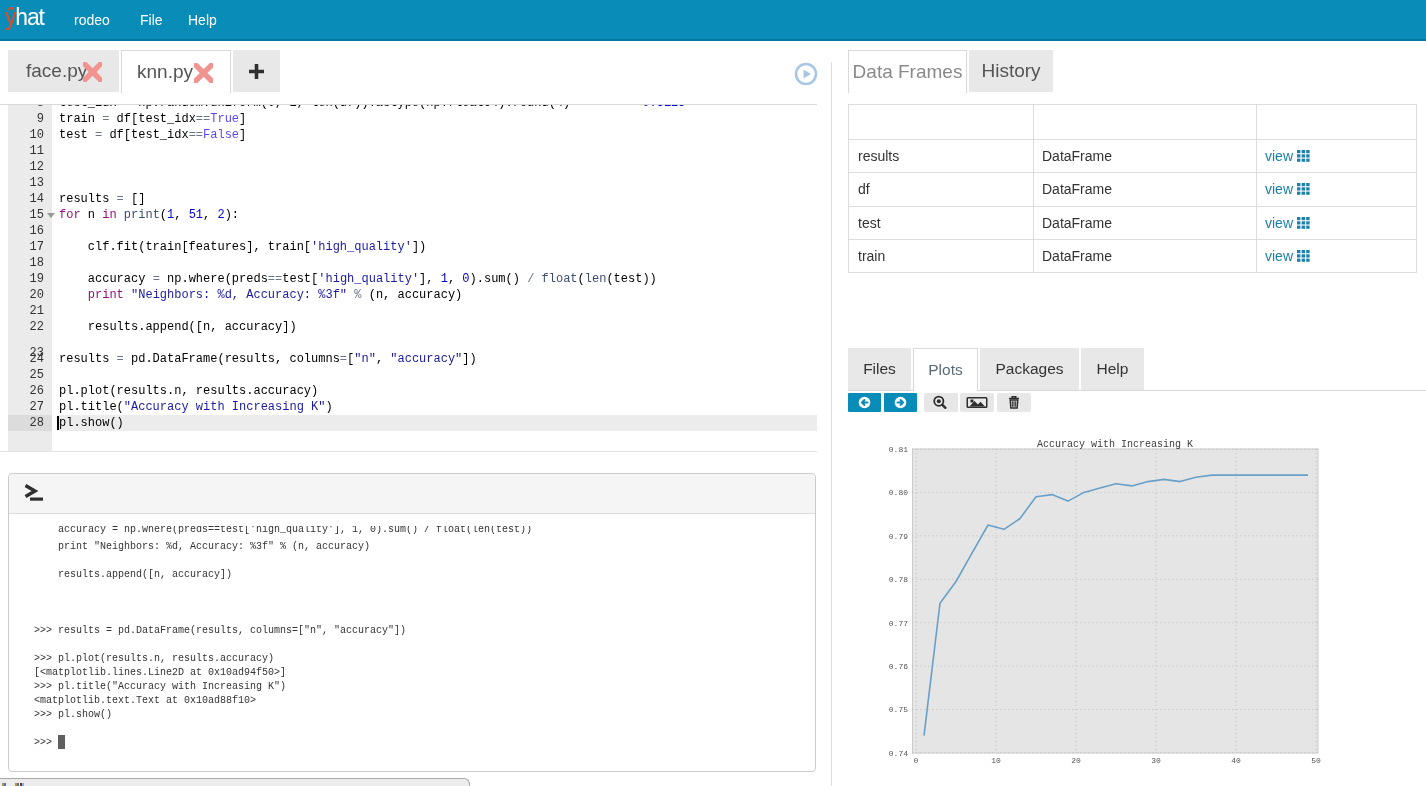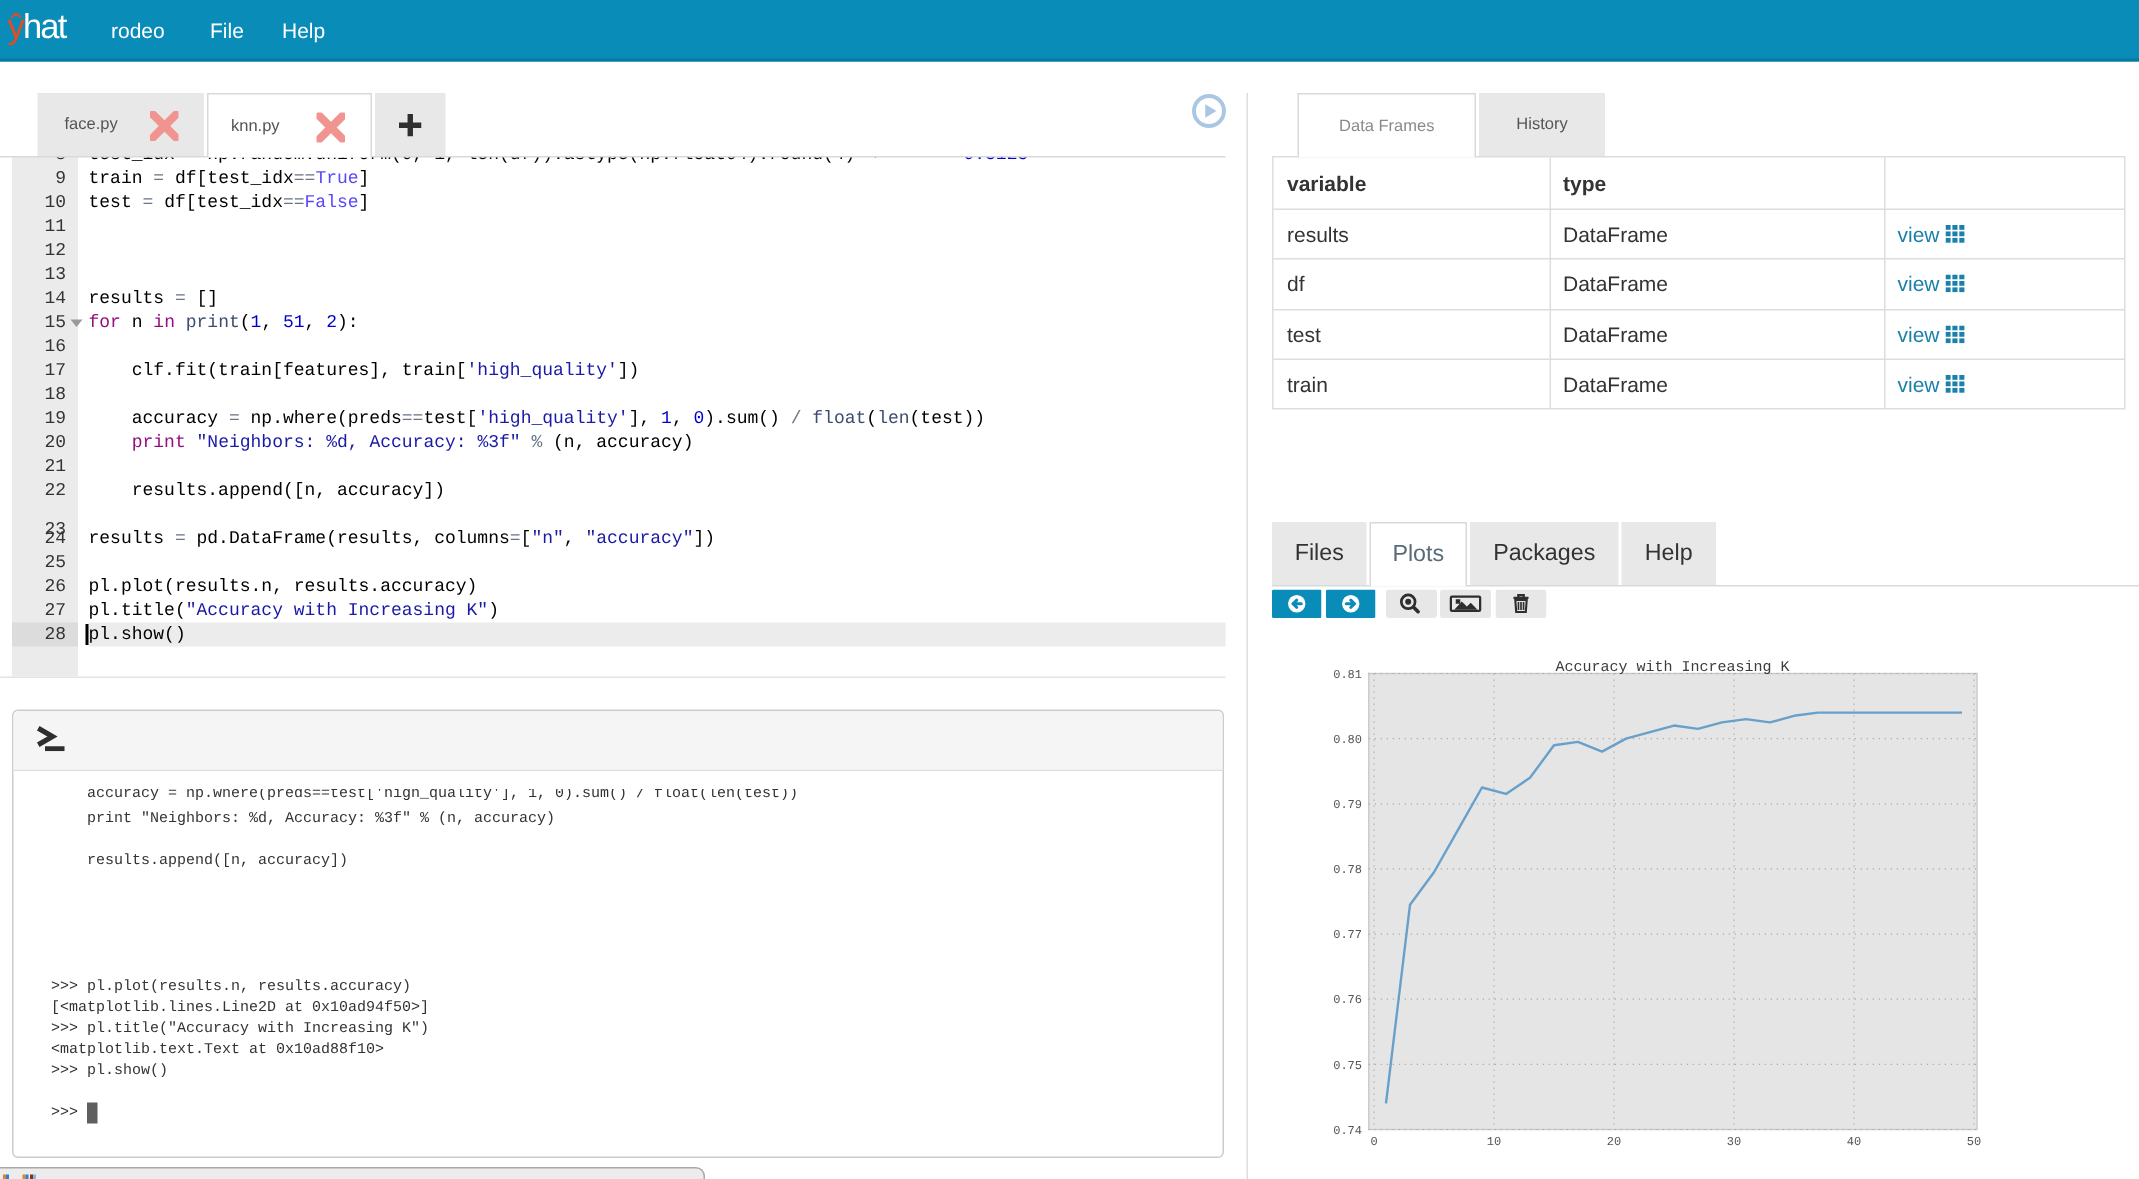--- a/index.html
+++ b/index.html
@@ -2,22 +2,22 @@
 <html><head><meta charset="utf-8">
 <style>
 * { margin:0; padding:0; box-sizing:border-box; }
 body { width:1426px; height:786px; position:relative; overflow:hidden; background:#fff;
        font-family:"Liberation Sans", sans-serif; }
 #nav { position:absolute; left:0; top:0; width:1426px; height:41px; background:#0a8cb8;
         border-bottom:2px solid #0679a2; }
 #logo { position:absolute; left:5px; top:4px; font-size:23px; color:#fff; letter-spacing:-1.2px; }
 #logo b { color:#e84a1f; font-weight:normal; }
 .nitem { position:absolute; top:12px; color:#fff; font-size:14px; }
-.tab { position:absolute; top:62px; height:42px; background:#e8e8e8; color:#555;
-        font-size:11px; line-height:42px; text-align:left; padding-left:18px; z-index:5;margin-left:17px; }
+.tab { position:absolute; top:50px; height:42px; background:#e8e8e8; color:#555;
+        font-size:19px; line-height:42px; text-align:left; padding-left:18px; z-index:5; }
 .tab.active { background:#fff; border:1px solid #d9d9d9; border-bottom:none; height:43px; }
 #editor { position:absolute; left:8px; top:103.5px; width:809px; height:347px; overflow:hidden; background:#fff; }
 #gutter { position:absolute; left:0; top:0; width:44px; height:347px; background:#ebebeb; }
 .gl { position:absolute; right:8px; width:36px; height:16px; font:12px "Liberation Mono", monospace;
        color:#333; text-align:right; line-height:16px; }
 #codearea { position:absolute; left:51px; top:0; width:758px; height:347px;text-align:right; }
 .cl { position:absolute; left:0; top:0; font:12px "Liberation Mono", monospace; color:#000;
        line-height:16px; white-space:pre; }
 .cl i { font-style:normal; }
 #tabline { position:absolute; left:0; top:103.5px; width:817px; height:1px; background:#d9d9d9; z-index:4; }
@@ -128,20 +128,21 @@
 <div id="console">
   <div id="conhead">
       <svg width="30" height="20" viewBox="0 0 30 20" style="position:absolute;left:15px;top:9px">
         <path d="M1.5 2.5 L11 8 L1.5 13.5" stroke="#2f2f2f" stroke-width="3.4" fill="none"></path>
         <rect x="6" y="14.5" width="13" height="3.2" fill="#2f2f2f"></rect>
       </svg>
     </div>
   <pre class="con" style="top:49px">    accuracy = np.where(preds==test['high_quality'], 1, 0).sum() / float(len(test))</pre>
     <pre class="con" style="top:66px">    print "Neighbors: %d, Accuracy: %3f" % (n, accuracy)</pre>
     <pre class="con" style="top:94px">    results.append([n, accuracy])</pre>
+    <pre class="con" style="top:150px">&gt;&gt;&gt; results = pd.DataFrame(results, columns=["n", "accuracy"])</pre>
     <pre class="con" style="top:178px">&gt;&gt;&gt; pl.plot(results.n, results.accuracy)</pre>
     <pre class="con" style="top:192px">[&lt;matplotlib.lines.Line2D at 0x10ad94f50&gt;]</pre>
     <pre class="con" style="top:206px">&gt;&gt;&gt; pl.title("Accuracy with Increasing K")</pre>
     <pre class="con" style="top:220px">&lt;matplotlib.text.Text at 0x10ad88f10&gt;</pre>
     <pre class="con" style="top:234px">&gt;&gt;&gt; pl.show()</pre>
     <pre class="con" style="top:262px">&gt;&gt;&gt; </pre>
     <div style="position:absolute;left:49px;top:261px;width:7px;height:14px;background:#5f5f5f"></div>
     <div style="position:absolute;left:1px;top:41px;width:780px;height:11px;background:#fff"></div>
 </div>
 <div id="popup">
@@ -151,24 +152,20 @@
     <span style="position:absolute;left:17px;top:4px;width:2px;height:4px;background:#2c7fc9"></span>
     <span style="position:absolute;left:20px;top:4px;width:2px;height:4px;background:#8c2f12"></span>
     <span style="position:absolute;left:22px;top:4px;width:2px;height:4px;background:#7db8e8"></span>
   </div>
 
 <div id="vdiv"></div>
 
 <div class="tab" style="left:848px;width:119px;color:#8a8a8a;background:#fff;border:1px solid #d9d9d9;border-bottom:none;height:43px;text-align:center;padding-left:0">Data Frames</div>
 <div class="tab" style="left:969px;width:84px;text-align:center;padding-left:0">History</div>
 <div id="dfbox">
-  <div id="thead">
-      <span style="left:9px">variable</span>
-      <span style="left:193px">type</span>
-    </div>
   <div class="trow" style="top:34.0px">
       <span class="c1">results</span>
       <span class="c2">DataFrame</span>
       <span class="c3">view&nbsp;<svg width="13" height="12" viewBox="0 0 13 12" style="vertical-align:-1px">
           <rect x="0.0" y="0.0" width="3.4" height="3.2" fill="#1b80ab"></rect>
           <rect x="4.6" y="0.0" width="3.4" height="3.2" fill="#1b80ab"></rect>
           <rect x="9.2" y="0.0" width="3.4" height="3.2" fill="#1b80ab"></rect>
           <rect x="0.0" y="4.3" width="3.4" height="3.2" fill="#1b80ab"></rect>
           <rect x="4.6" y="4.3" width="3.4" height="3.2" fill="#1b80ab"></rect>
           <rect x="9.2" y="4.3" width="3.4" height="3.2" fill="#1b80ab"></rect>

